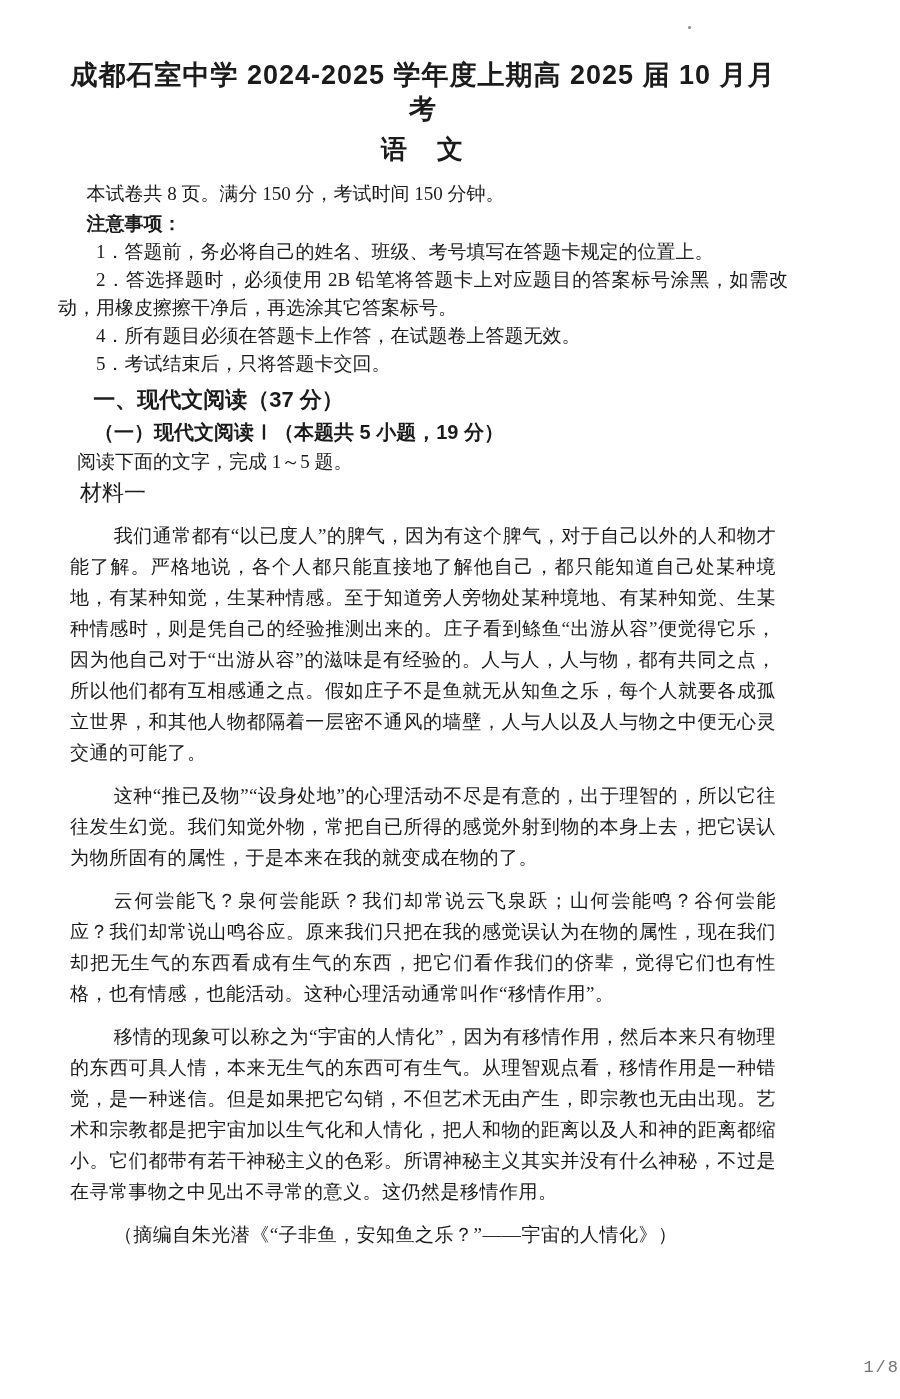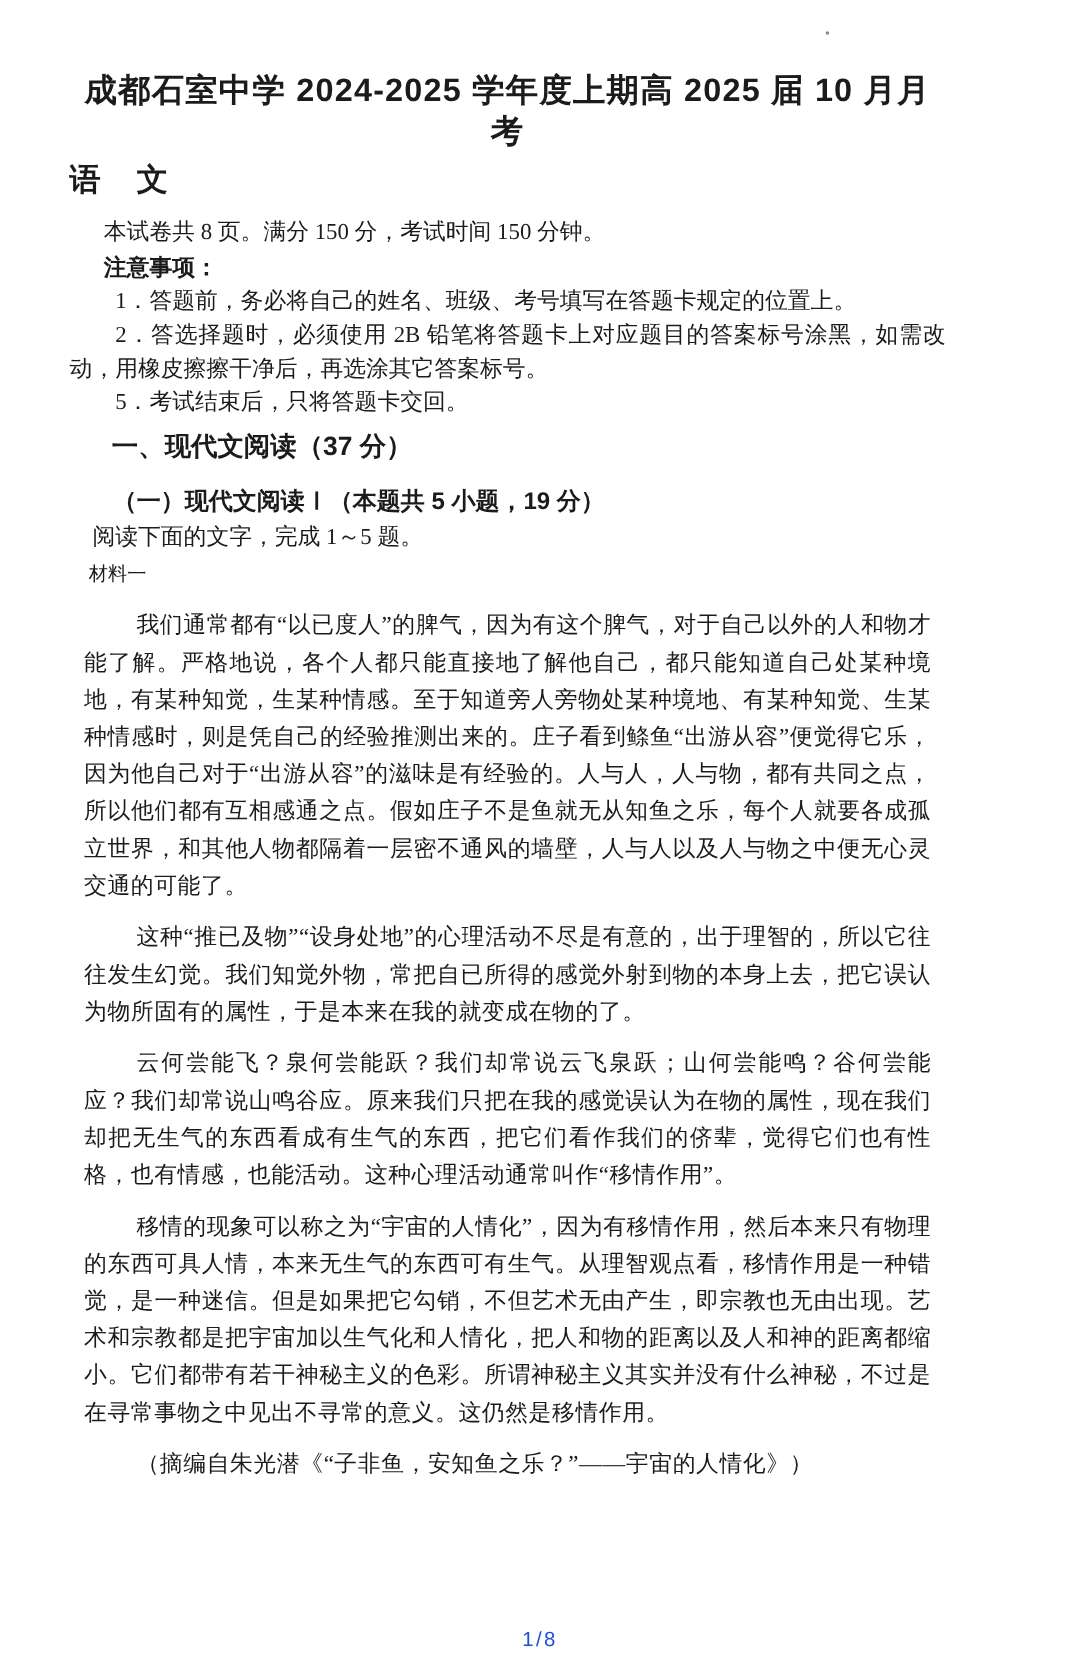--- a/index.html
+++ b/index.html
@@ -24,21 +24,21 @@
     line-height: 34px;
     text-align: center;
     margin: 0;
     letter-spacing: 1px;
   }
   .subject {
     font-family: "Liberation Sans", sans-serif;
     font-weight: bold;
     font-size: 26px;
     line-height: 34px;
-    text-align: left;
+    text-align: center;
     margin: 6px 0 0 0;
     letter-spacing: 2px;
   }
   .exam-info {
     margin: 14px 0 0 0;
     font-size: 19px;
     line-height: 28px;
     text-indent: 1.5em;
   }
   .notice-heading {
@@ -61,32 +61,32 @@
     font-size: 22px;
     line-height: 31px;
     margin: 6px 0 0 0;
     text-indent: 1.6em;
   }
   .subsection-heading {
     font-family: "Liberation Sans", sans-serif;
     font-weight: bold;
     font-size: 20px;
     line-height: 30px;
-    margin: 16px 0 0 0;
+    margin: 2px 0 0 0;
     text-indent: 1.8em;
   }
   .instruction {
     margin: 0;
     font-size: 19px;
     line-height: 30px;
     text-indent: 1em;
   }
   .material-label {
     margin: 0;
-    font-size: 16px;
+    font-size: 22px;
     line-height: 31px;
     text-indent: 1em;
   }
   .passage p {
     margin: 12px;
     font-size: 19px;
     line-height: 31px;
     text-indent: 2.3em;
     text-align: justify;
     letter-spacing: 0.5px;
@@ -96,25 +96,25 @@
     font-size: 19px;
     line-height: 31px;
     text-align: right;
     text-indent: 0;
   }
   .page-number {
     position: absolute;
     left: 0;
     right: 0;
     bottom: 22px;
-    text-align: center;
-    font-family: Liberation Sans, sans-serif;
+    text-align: right;
+    font-family: Liberation Mono, monospace;
     font-size: 17px;
     letter-spacing: 2px;
-    color: #1d4ed8;
+    color: #737373;
   }
   .artifact-dot {
     position: absolute;
     left: 688px;
     top: 26px;
     width: 3px;
     height: 3px;
     border-radius: 50%;
     background: #8a8a8a;
   }
@@ -127,20 +127,21 @@
 <div class="page">
 
   <h1 class="title">成都石室中学 2024-2025 学年度上期高 2025 届 10 月月考</h1>
   <h2 class="subject">语　文</h2>
 
   <p class="exam-info">本试卷共 8 页。满分 150 分，考试时间 150 分钟。</p>
 
   <p class="notice-heading">注意事项：</p>
   <p class="notice-item">1．答题前，务必将自己的姓名、班级、考号填写在答题卡规定的位置上。</p>
   <p class="notice-item">2．答选择题时，必须使用 2B 铅笔将答题卡上对应题目的答案标号涂黑，如需改动，用橡皮擦擦干净后，再选涂其它答案标号。</p>
+  <p class="notice-item">4．所有题目必须在答题卡上作答，在试题卷上答题无效。</p>
   <p class="notice-item">5．考试结束后，只将答题卡交回。</p>
 
   <h3 class="section-heading">一、现代文阅读（37 分）</h3>
   <h4 class="subsection-heading">（一）现代文阅读Ⅰ（本题共 5 小题，19 分）</h4>
   <p class="instruction">阅读下面的文字，完成 1～5 题。</p>
   <p class="material-label">材料一</p>
 
   <div class="passage">
     <p>我们通常都有“以已度人”的脾气，因为有这个脾气，对于自己以外的人和物才能了解。严格地说，各个人都只能直接地了解他自己，都只能知道自己处某种境地，有某种知觉，生某种情感。至于知道旁人旁物处某种境地、有某种知觉、生某种情感时，则是凭自己的经验推测出来的。庄子看到鲦鱼“出游从容”便觉得它乐，因为他自己对于“出游从容”的滋味是有经验的。人与人，人与物，都有共同之点，所以他们都有互相感通之点。假如庄子不是鱼就无从知鱼之乐，每个人就要各成孤立世界，和其他人物都隔着一层密不通风的墙壁，人与人以及人与物之中便无心灵交通的可能了。</p>
     <p>这种“推已及物”“设身处地”的心理活动不尽是有意的，出于理智的，所以它往往发生幻觉。我们知觉外物，常把自已所得的感觉外射到物的本身上去，把它误认为物所固有的属性，于是本来在我的就变成在物的了。</p>

